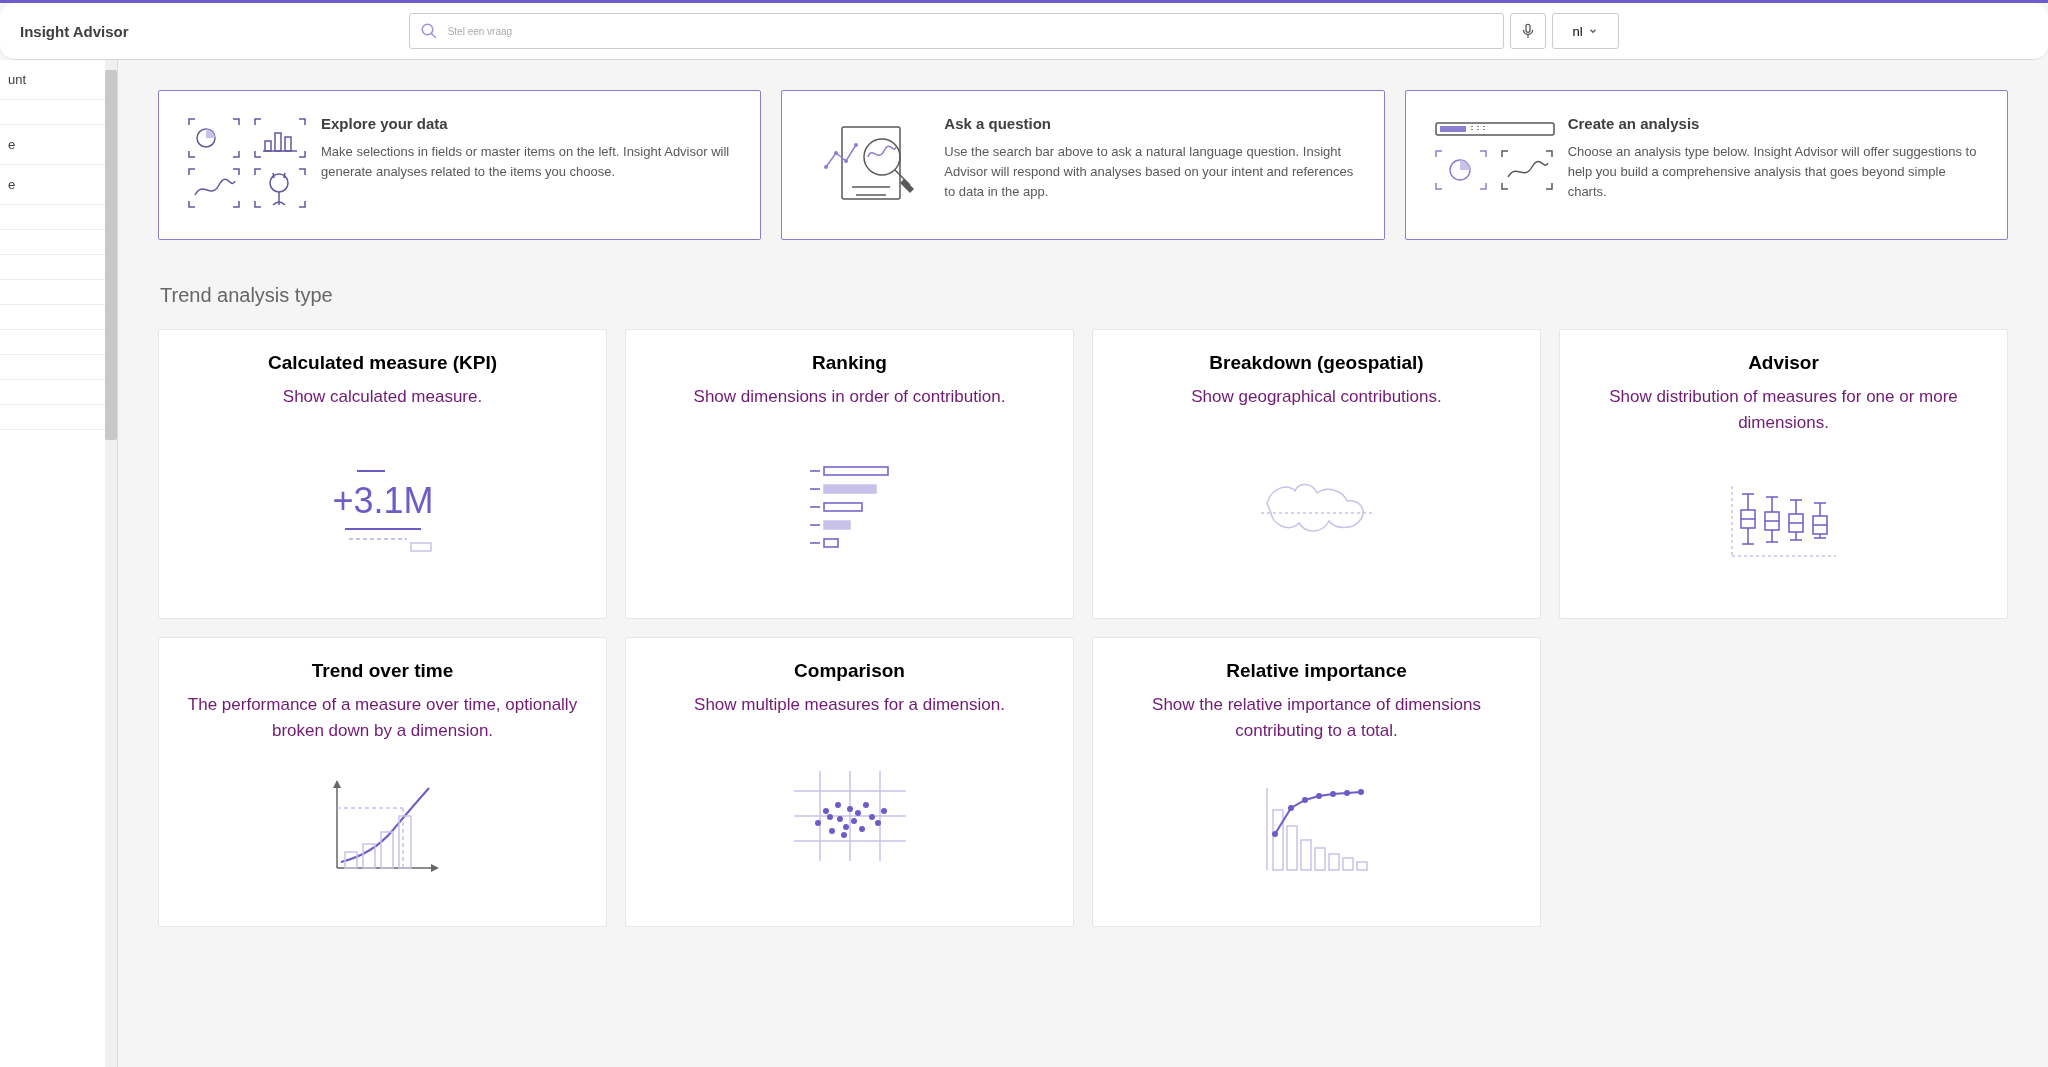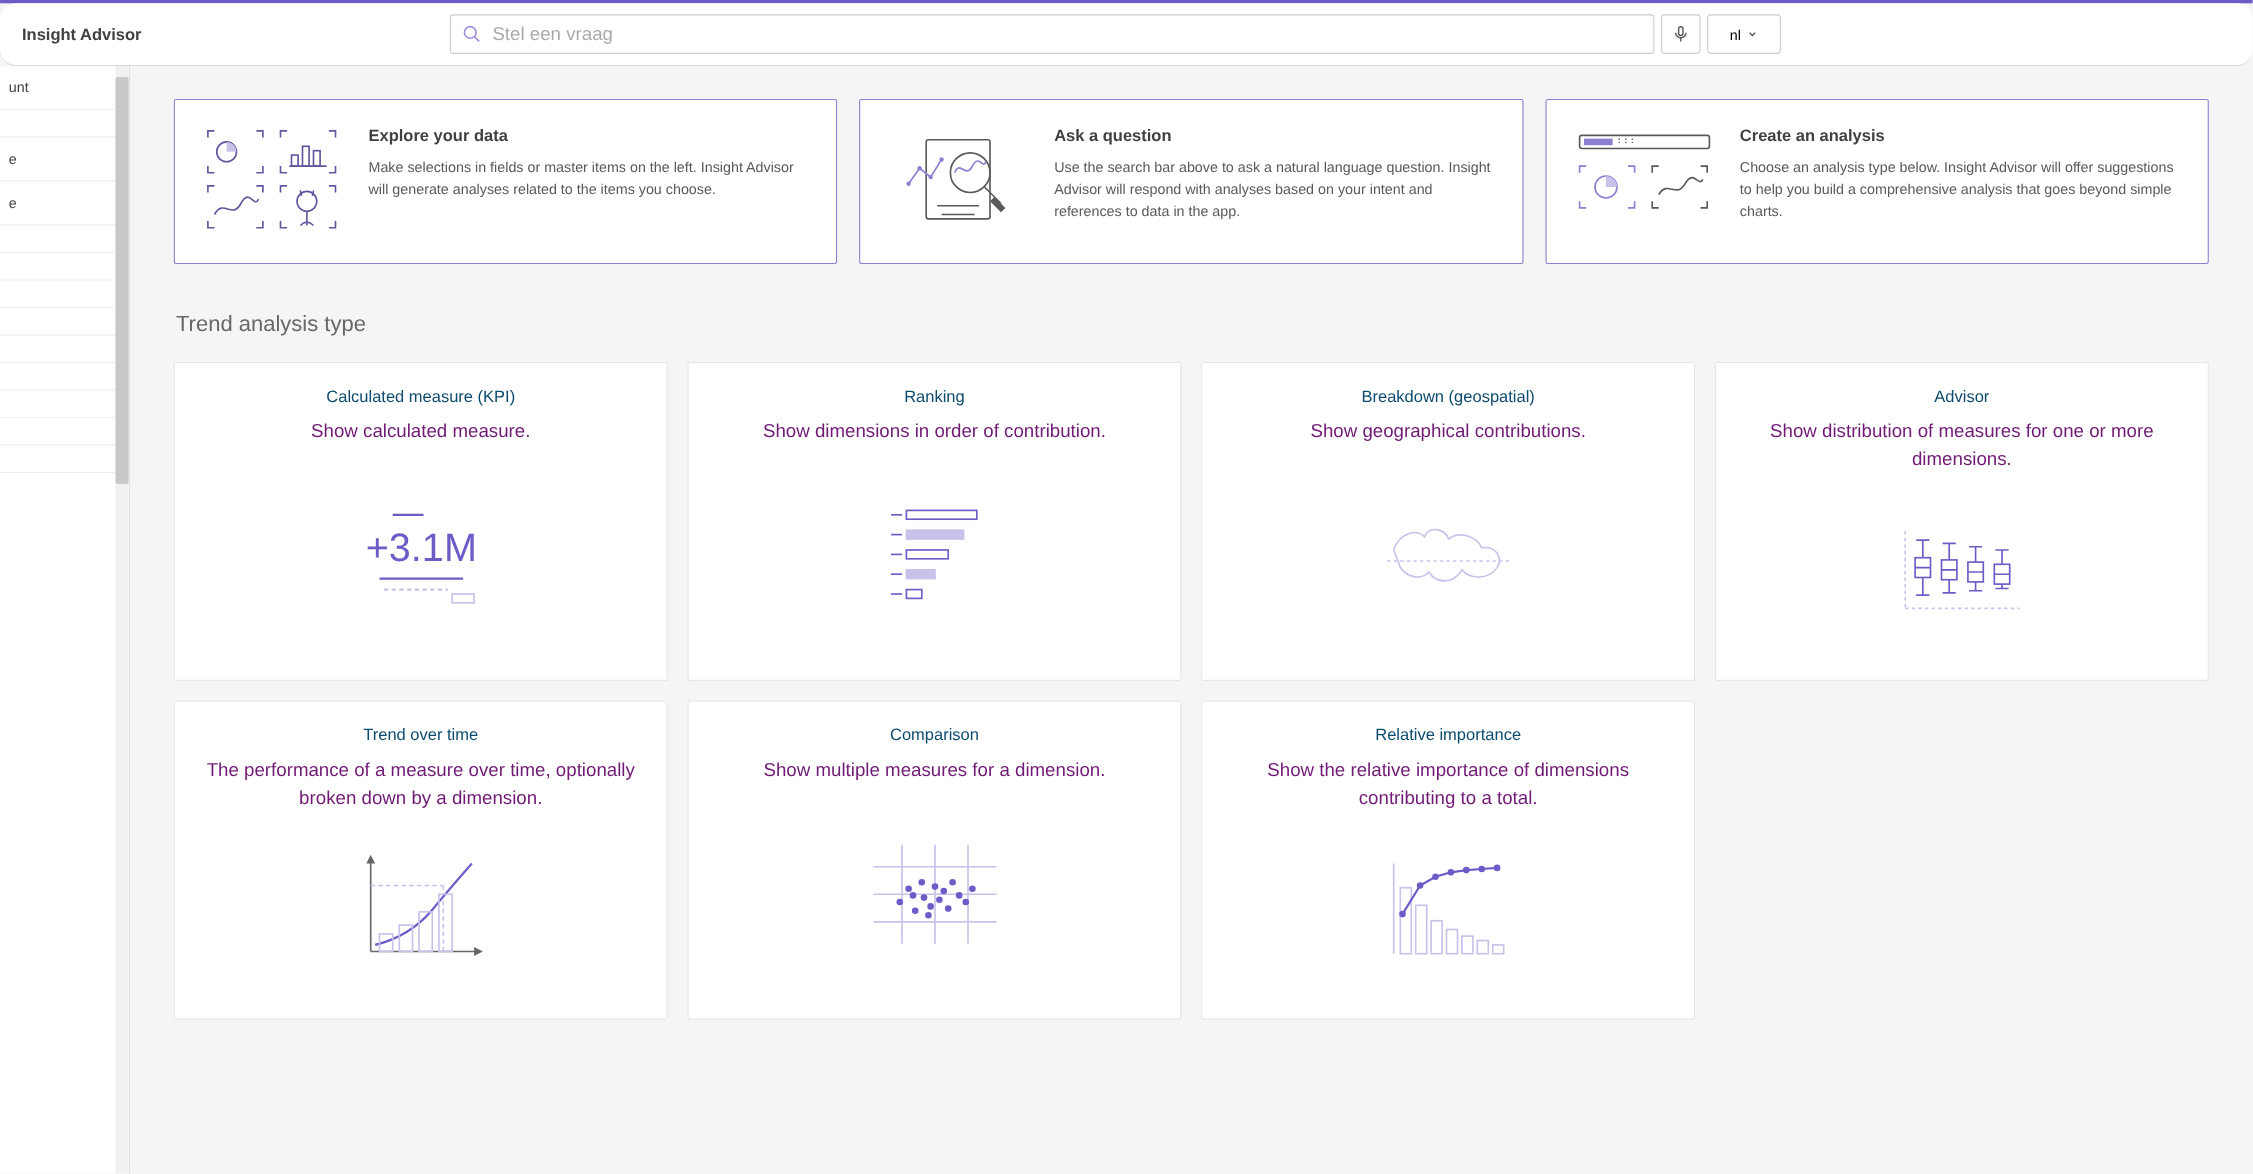--- a/index.html
+++ b/index.html
@@ -34,21 +34,21 @@
   border-radius: 3px;
   height: 36px;
   padding: 0 10px;
   background: #fff;
 }
 .search-box svg { flex-shrink: 0; }
 .search-input {
   flex: 1;
   border: none;
   outline: none;
-  font-size: 17px;
+  font-size: 10px;
   color: #0c4a6e;
   padding-left: 10px;
 }
 .search-input::placeholder { color: #aaa; }
 .mic-btn, .lang-btn {
   border: 1px solid #ccc;
   background:#fff;
   height: 36px;
   display:flex;
   align-items:center;
@@ -92,21 +92,21 @@
   display:flex;
   gap:20px;
 }
 .hero-card {
   flex:1;
   background:#fff;
   border:1px solid #8a7fd1;
   border-radius:2px;
   padding:24px;
   display:flex;
-  gap:22px;
+  gap:8px;
   align-items:flex-start;
 }
 .hero-icon { flex-shrink:0; width:130px; display:flex; justify-content:center; }
 .hero-title { font-weight:700; font-size:15px; color:#404040; margin-bottom:10px; }
 .hero-desc { font-size:13px; color:#595959; line-height:1.55; }
 .section-title {
   font-size:20px;
   color:#666;
   margin: 44px 0 22px 2px;
 }
@@ -120,21 +120,21 @@
   border:1px solid #e6e6e6;
   border-radius:2px;
   padding: 22px 18px 26px;
   display:flex;
   flex-direction:column;
   align-items:center;
   text-align:center;
   cursor:pointer;
   min-height:290px;
 }
-.tile-title { font-weight:400; font-size:15px; color:#0c4a6e; margin-bottom:10px;}
+.tile-title { font-weight:700; font-size:19px; color:#000000; margin-bottom:10px;}
 .tile-desc { font-size:17px; color:#701a75; line-height:1.5; margin-bottom:14px;}
 .tile-art { flex:1; display:flex; align-items:center; justify-content:center; width:100%; }
 </style>
 </head>
 <body>
 
 <div class="topbar-line"></div>
 
 <div class="header">
   <div class="header-title">Insight Advisor</div>

